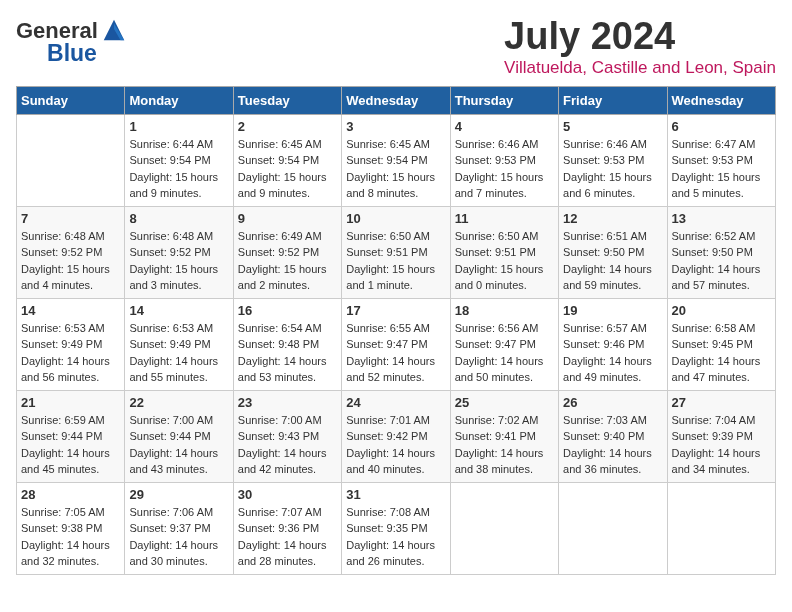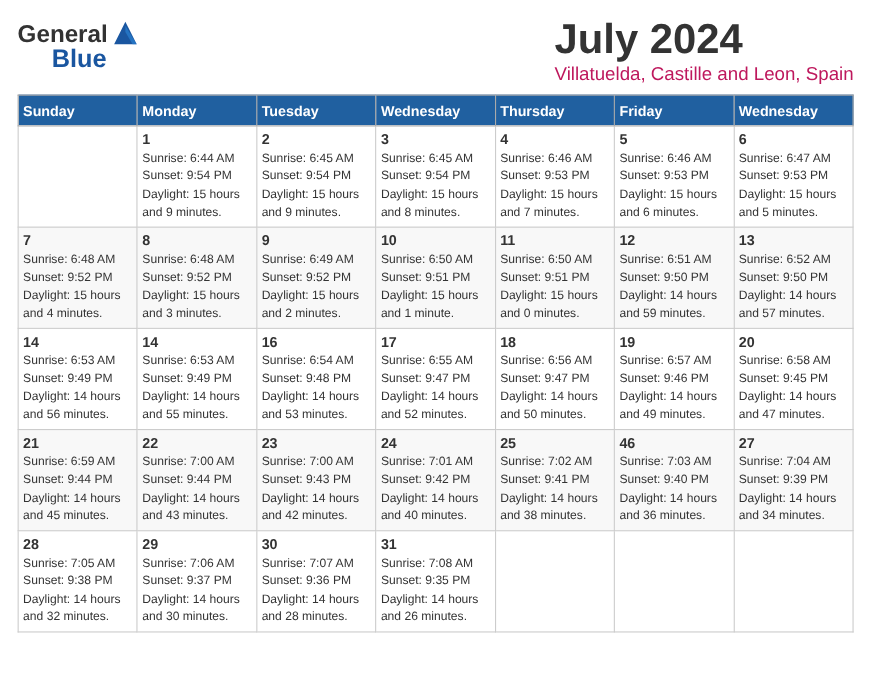--- a/index.html
+++ b/index.html
@@ -299,21 +299,21 @@
 and 40 minutes.</div>
         </td>
         <td>
           <span class="day-num">25</span>
           <div class="cell-content" style="white-space: pre-line;">Sunrise: 7:02 AM
 Sunset: 9:41 PM
 Daylight: 14 hours
 and 38 minutes.</div>
         </td>
         <td>
-          <span class="day-num">46</span>
+          <span class="day-num">26</span>
           <div class="cell-content" style="white-space: pre-line;">Sunrise: 7:03 AM
 Sunset: 9:40 PM
 Daylight: 14 hours
 and 36 minutes.</div>
         </td>
         <td>
           <span class="day-num">27</span>
           <div class="cell-content" style="white-space: pre-line;">Sunrise: 7:04 AM
 Sunset: 9:39 PM
 Daylight: 14 hours

